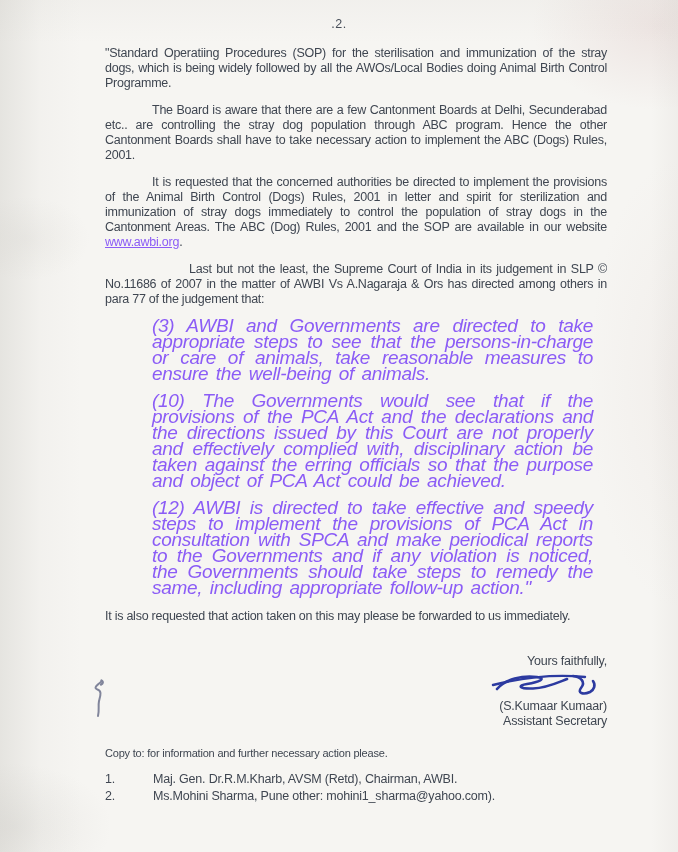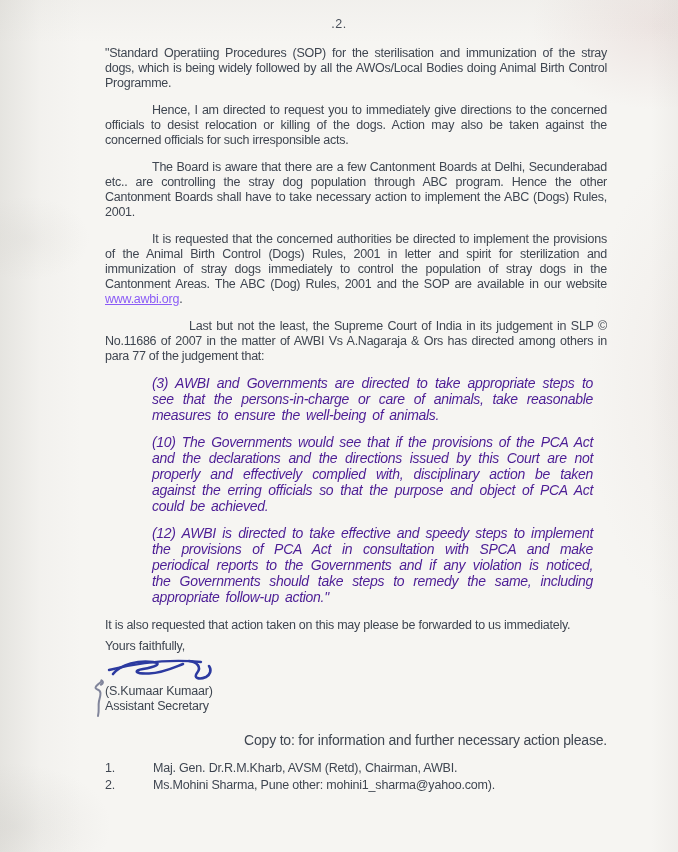--- a/index.html
+++ b/index.html
@@ -40,48 +40,47 @@
     line-height: 15px;
     letter-spacing: -0.25px;
     text-align: justify;
     color: #3f4651;
   }
   .para + .para { margin-top: 12px; }
   .indent { text-indent: 47px; }
   .indent-lg { text-indent: 84px; }
   .quote {
     margin: 11px 14px 0 47px;
-    font-size: 14px;
+    font-size: 19px;
     font-style: italic;
     line-height: 16px;
     letter-spacing: -0.3px;
     word-spacing: 2.5px;
     text-align: justify;
-    color: #4c1d95;
+    color: #8b5cf6;
   }
   .quote:first-of-type { margin-top: 11px; }
   .closing { margin-top: 13px; }
   .weblink {
     color: #8b5cf6;
     text-decoration: underline;
     cursor: pointer;
   }
   .sig-block {
-    margin-top: 6px;
-    text-align: left;
+    margin-top: 30px;
+    text-align: right;
     font-size: 12.5px;
     line-height: 15px;
     letter-spacing: -0.2px;
   }
   .sig-scrawl { margin: 2px 6px -2px 0; }
   .copy-label {
     margin-top: 18px;
-    font-size: 14px;
+    font-size: 11px;
     letter-spacing: -0.2px;
-    text-align: right;
   }
   .copy-list { margin-top: 12px; }
   .copy-row {
     display: flex;
     font-size: 12.5px;
     line-height: 16.5px;
     letter-spacing: -0.2px;
   }
   .copy-num { width: 48px; flex: 0 0 48px; }
   .pen-mark { position: absolute; left: 86px; top: 676px; }
@@ -98,21 +97,20 @@
     <svg width="24" height="46" viewBox="0 0 24 46">
       <path d="M16 5 C11 9 7 12 11.5 13.5 C16 15 14.5 19 13 25 C12 30 13.5 34 12 40" fill="none" stroke="#81859b" stroke-width="2" stroke-linecap="round"></path>
       <path d="M15.5 4.5 C17.5 5.5 17 8 15 8.5" fill="none" stroke="#81859b" stroke-width="2.4" stroke-linecap="round"></path>
     </svg>
   </div>
 
   <div class="content">
 
     <p class="para">"Standard Operatiing Procedures (SOP) for the sterilisation and immunization of the stray dogs, which is being widely followed by all the AWOs/Local Bodies doing Animal Birth Control Programme.</p>
 
-    <p class="para indent">Hence, I am directed to request you to immediately give directions to the concerned officials to desist relocation or killing of the dogs. Action may also be taken against the concerned officials for such irresponsible acts.</p>
 
     <p class="para indent">The Board is aware that there are a few Cantonment Boards at Delhi, Secunderabad etc.. are controlling the stray dog population through ABC program. Hence the other Cantonment Boards shall have to take necessary action to implement the ABC (Dogs) Rules, 2001.</p>
 
     <p class="para indent">
       <span>It is requested that the concerned authorities be directed to implement the provisions of the Animal Birth Control (Dogs) Rules, 2001 in letter and spirit for sterilization and immunization of stray dogs immediately to control the population of stray dogs in the Cantonment Areas. The ABC (Dog) Rules, 2001 and the SOP are available in our website </span><span class="weblink">www.awbi.org</span><span>.</span>
     </p>
 
     <p class="para indent-lg">Last but not the least, the Supreme Court of India in its judgement in SLP © No.11686 of 2007 in the matter of AWBI Vs A.Nagaraja &amp; Ors has directed among others in para 77 of the judgement that:</p>
 
     <p class="quote">(3) AWBI and Governments are directed to take appropriate steps to see that the persons-in-charge or care of animals, take reasonable measures to ensure the well-being of animals.</p>

